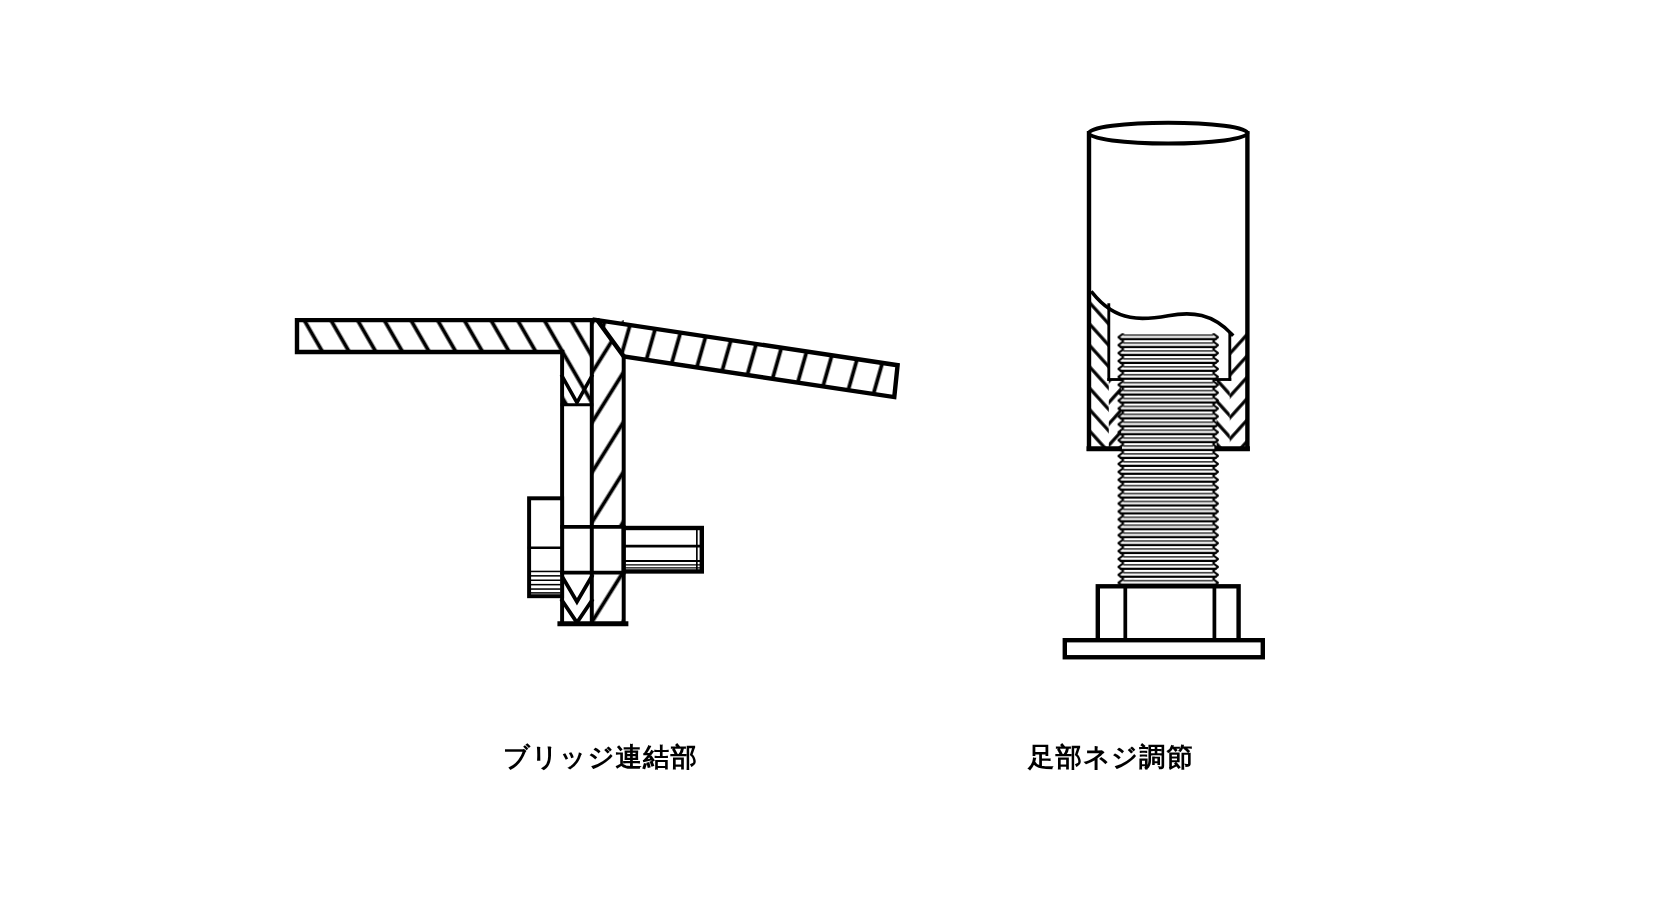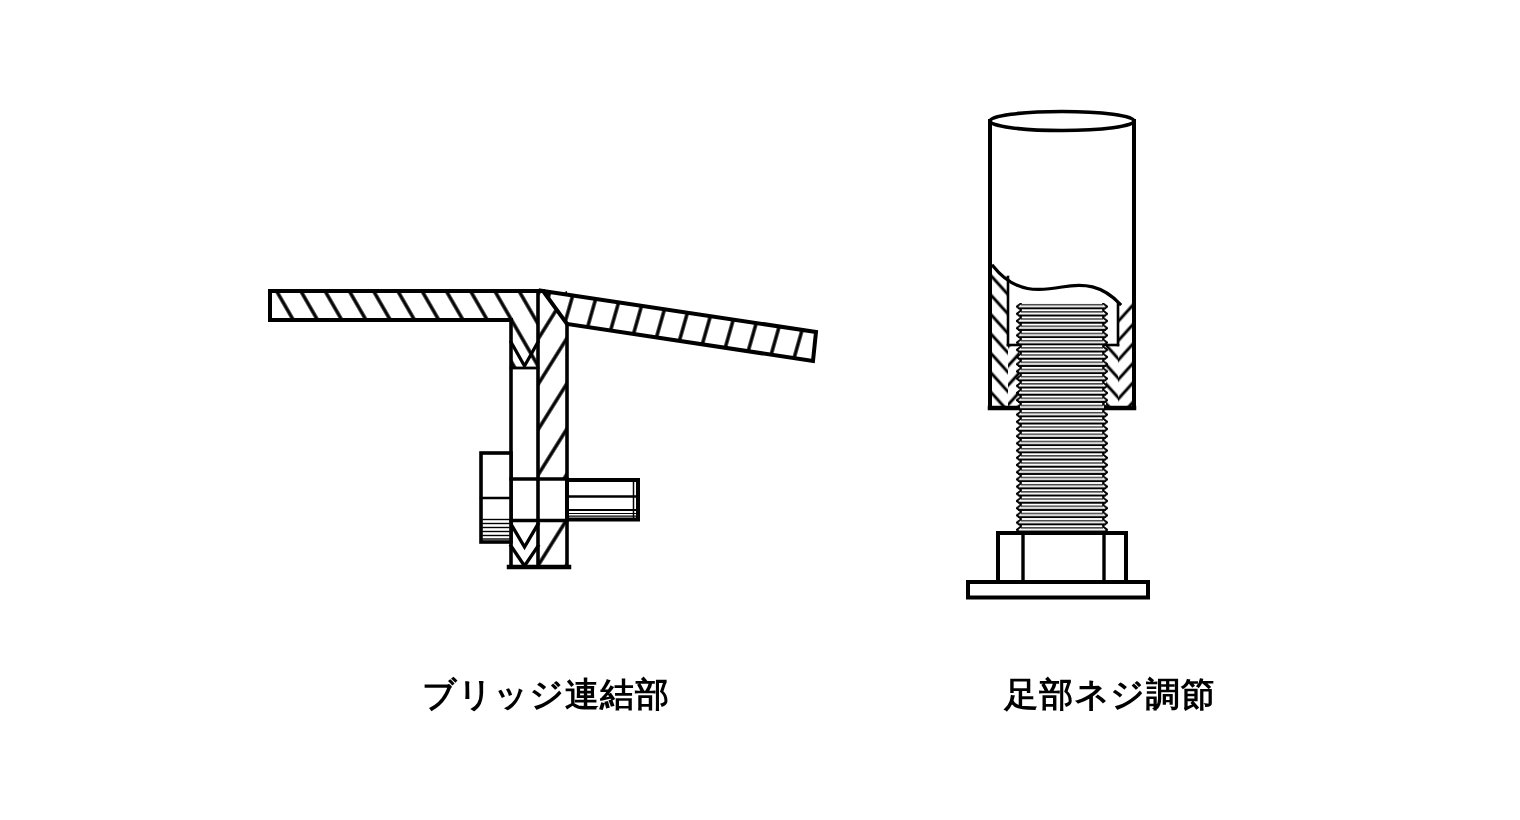--- a/index.html
+++ b/index.html
@@ -10,28 +10,28 @@
     background: #ffffff;
     overflow: hidden;
     font-family: "Liberation Sans", sans-serif;
   }
   #drawing-svg { position: absolute; left: 0; top: 0; }
   .caption {
     position: absolute;
     top: 672px;
     width: 340px;
     text-align: center;
-    font-size: 34px;
+    font-size: 24px;
     font-weight: 600;
     letter-spacing: 1px;
     color: #000000;
     font-family: "Liberation Sans", sans-serif;
   }
   #caption-left  { left: 376px; }
-  #caption-right { left: 940px; }
+  #caption-right { left: 840px; }
 </style>
 </head>
 <body>
 
 <div id="page">
 
   <svg id="drawing-svg" width="1520" height="820" viewBox="0 0 1520 820" xmlns="http://www.w3.org/2000/svg">
     <defs>
 
       <pattern id="patBack" width="21" height="21" patternUnits="userSpaceOnUse" patternTransform="rotate(-30)">

